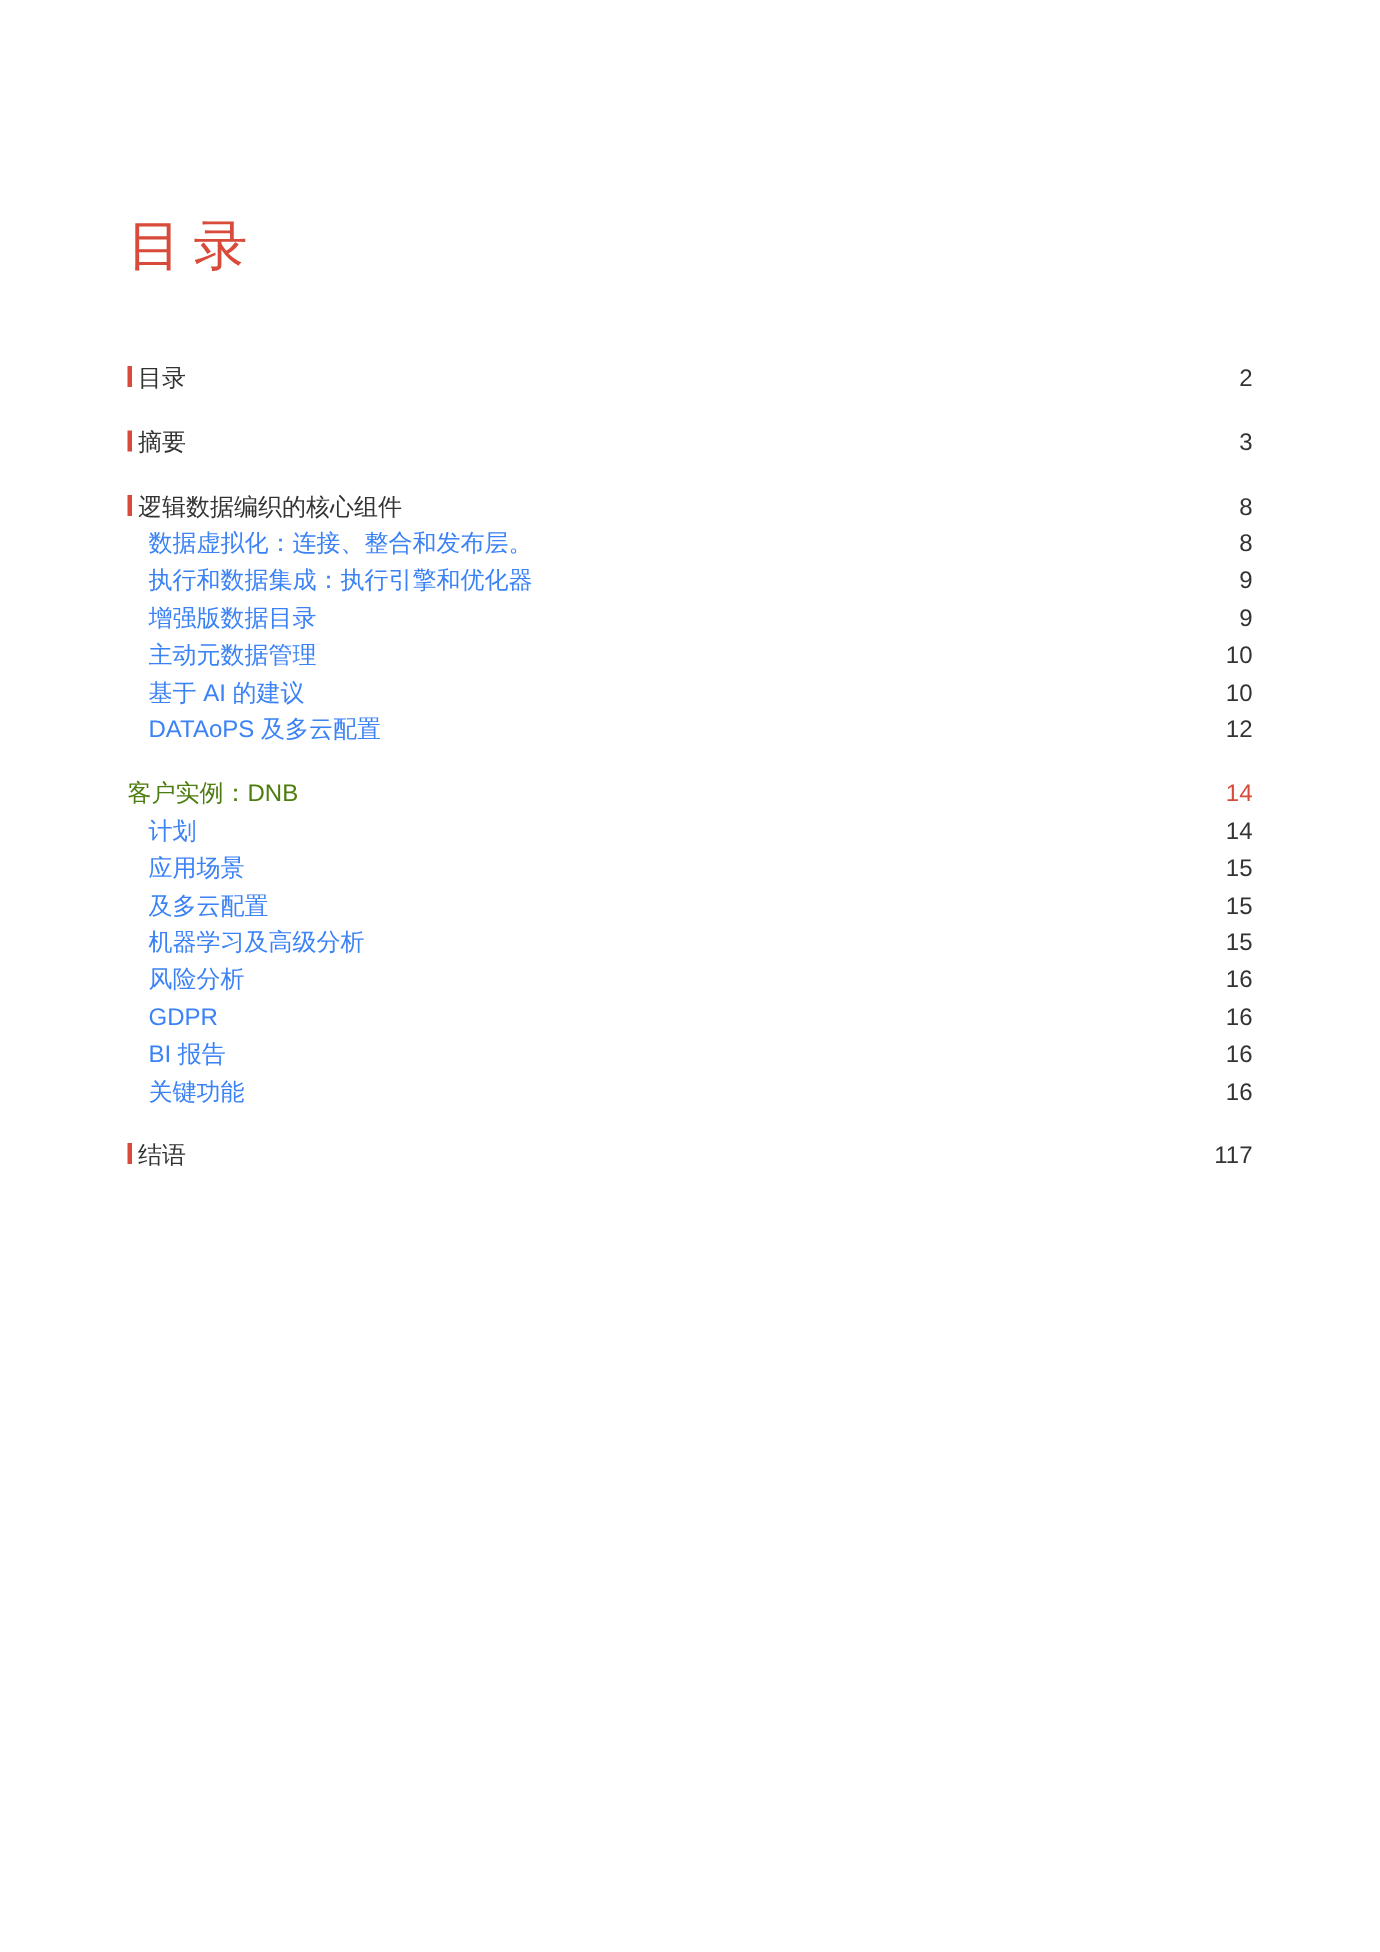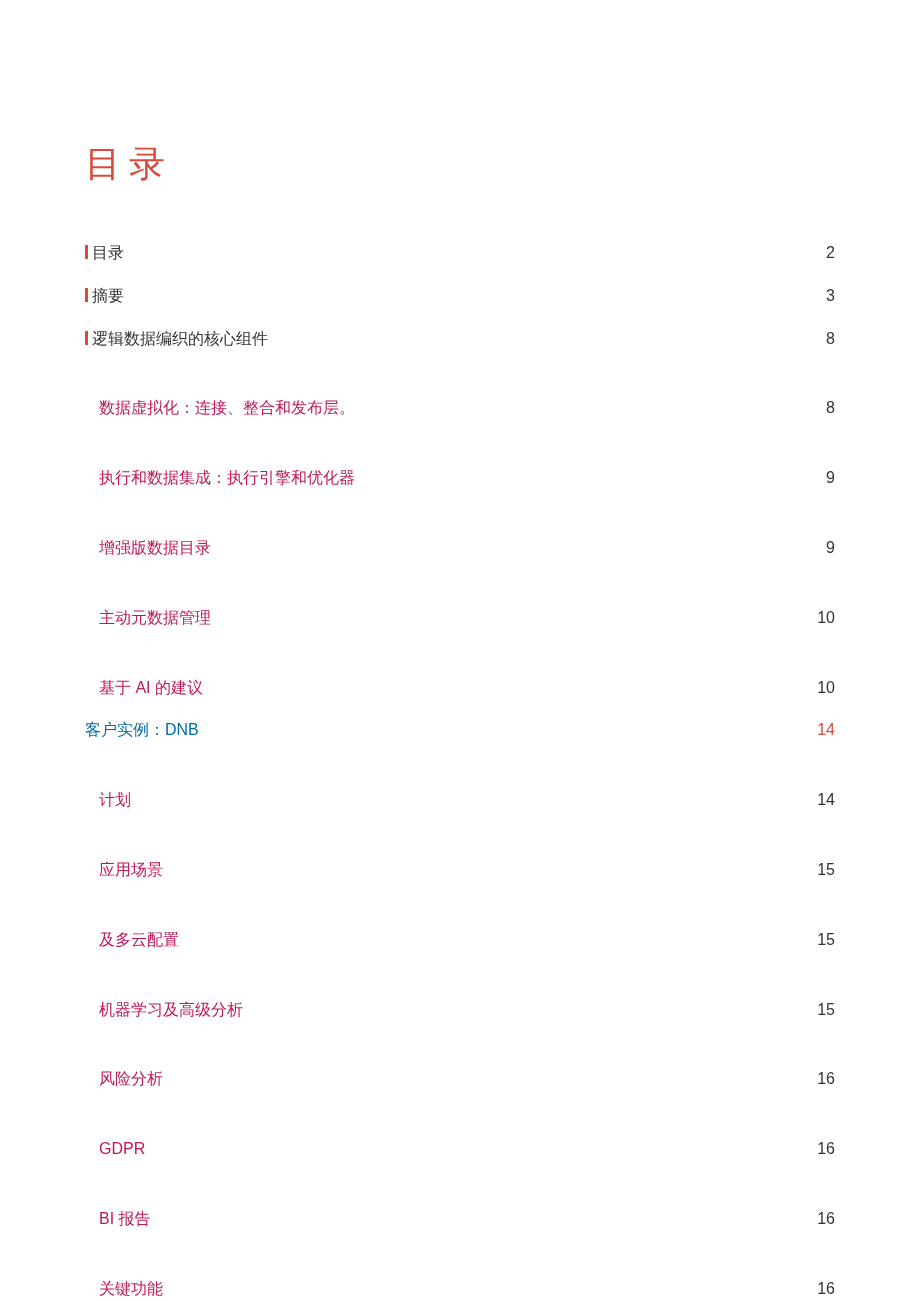--- a/index.html
+++ b/index.html
@@ -22,22 +22,22 @@
       margin-bottom: 18px;
     }
     .row {
       display: flex;
       justify-content: space-between;
       align-items: baseline;
       line-height: 1.55;
       font-size: 16px;
     }
     .row.main .label { color: #333; }
-    .row.sub .label { padding-left: 14px; color: #be185d; margin-top: 45px; }
-    .row.link .label { color: #0369a1; }
+    .row.sub .label { padding-left: 14px; color: #3b82f6; }
+    .row.link .label { color: #4d7c0f; }
     .bar {
       display: inline-block;
       width: 3px;
       height: 14px;
       background: #d84a3a;
       margin-right: 4px;
       vertical-align: -1px;
     }
     .pagenum { color: #333; font-size: 16px; min-width: 34px; text-align: right; }
     .row.link .pagenum { color: #d84a3a; }
@@ -80,20 +80,24 @@
         <span class="pagenum">9</span>
       </div>
       <div class="row sub">
         <span class="label"><span>主动元数据管理</span></span>
         <span class="pagenum">10</span>
       </div>
       <div class="row sub">
         <span class="label"><span>基于 AI 的建议</span></span>
         <span class="pagenum">10</span>
       </div>
+      <div class="row sub">
+        <span class="label"><span>DATAoPS 及多云配置</span></span>
+        <span class="pagenum">12</span>
+      </div>
     </div>
     <div class="section-group">
       <div class="row link">
         <span class="label"><span>客户实例：DNB</span></span>
         <span class="pagenum">14</span>
       </div>
       <div class="row sub">
         <span class="label"><span>计划</span></span>
         <span class="pagenum">14</span>
       </div>
@@ -119,13 +123,19 @@
       </div>
       <div class="row sub">
         <span class="label"><span>BI 报告</span></span>
         <span class="pagenum">16</span>
       </div>
       <div class="row sub">
         <span class="label"><span>关键功能</span></span>
         <span class="pagenum">16</span>
       </div>
     </div>
+    <div class="section-group">
+      <div class="row main">
+        <span class="label"><span class="bar"></span><span>结语</span></span>
+        <span class="pagenum">117</span>
+      </div>
+    </div>
   </div>
 
 </body></html>

